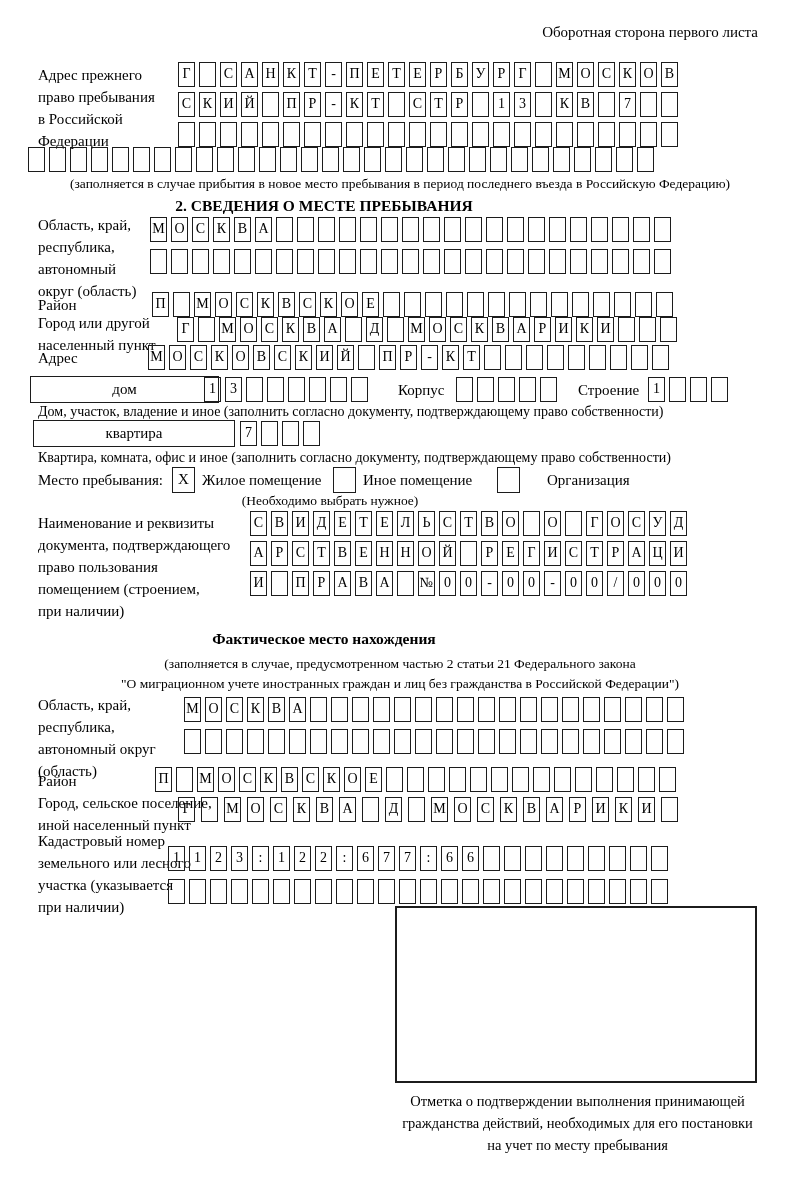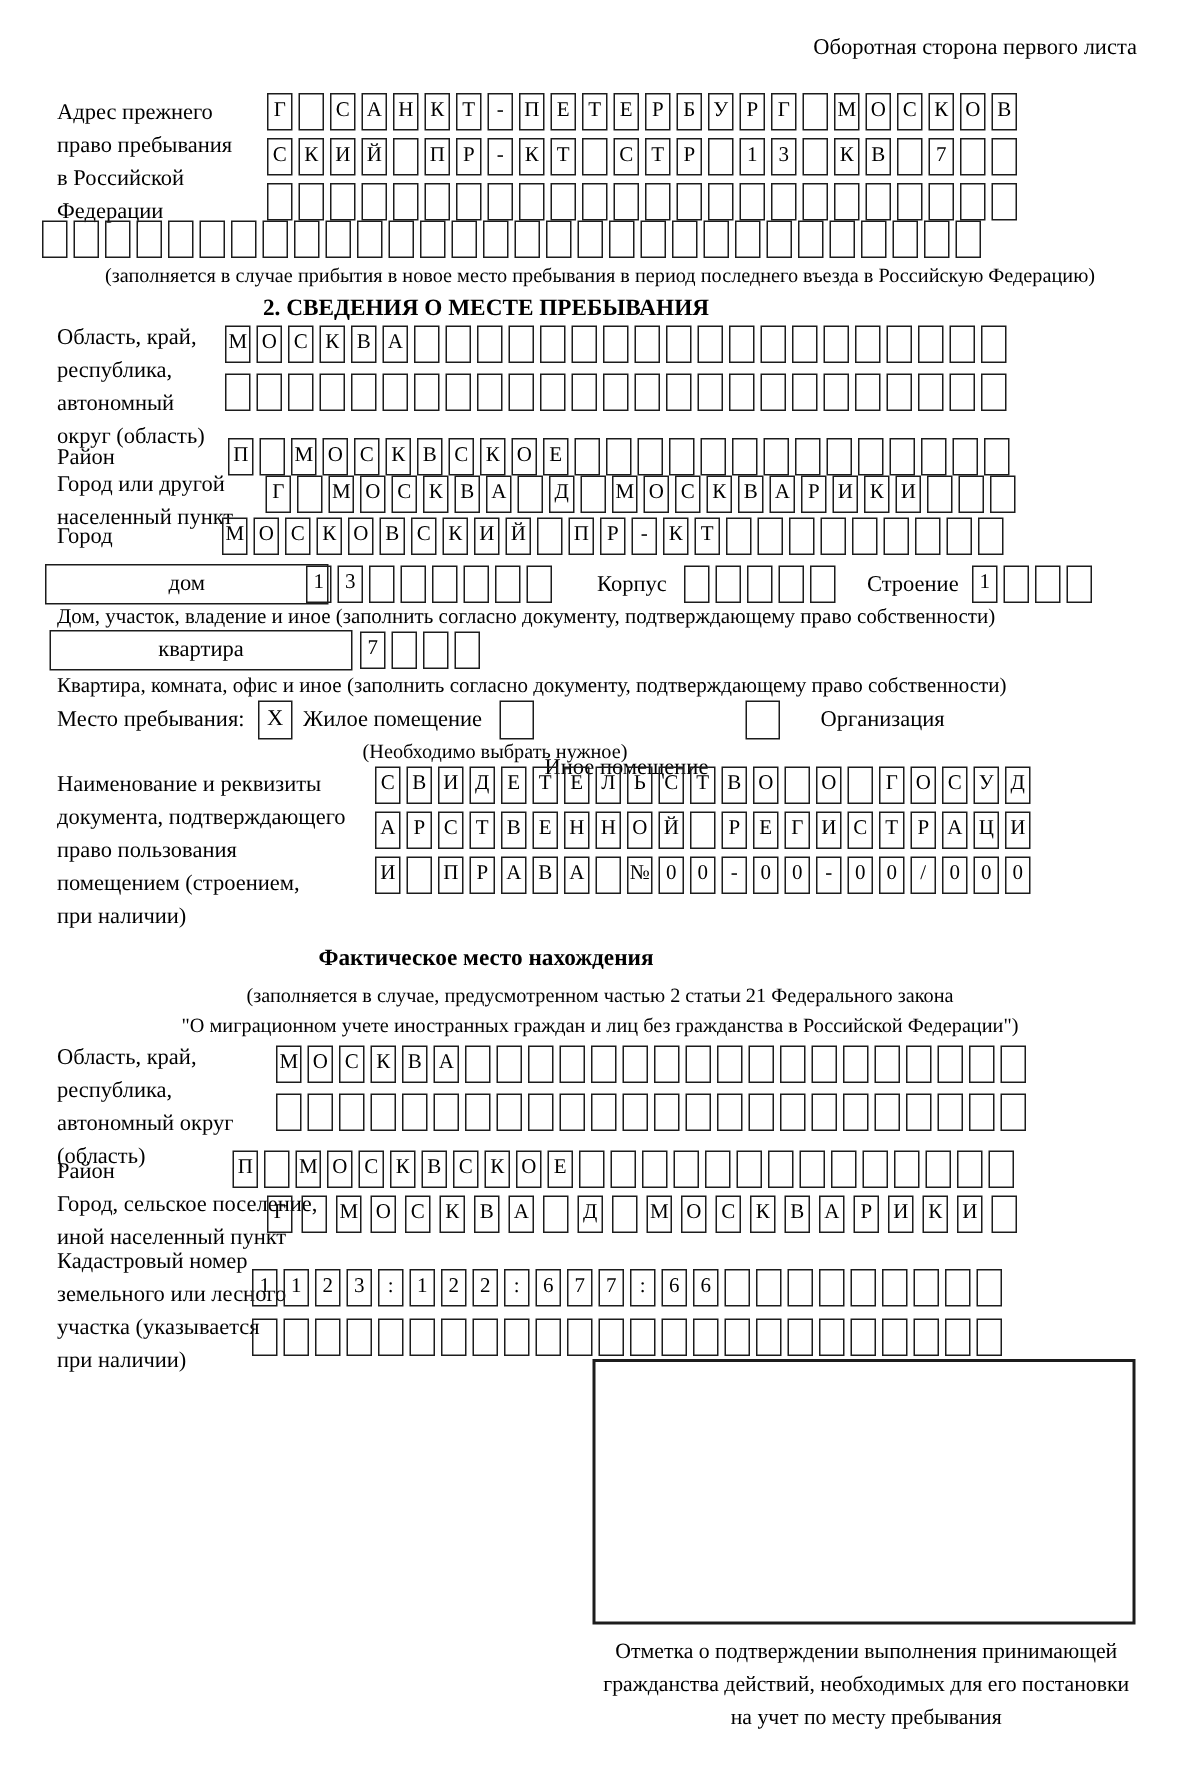--- a/index.html
+++ b/index.html
@@ -273,21 +273,21 @@
     <div class="cell">А</div>
     <div class="cell">Р</div>
     <div class="cell">И</div>
     <div class="cell">К</div>
     <div class="cell">И</div>
     <div class="cell"></div>
     <div class="cell"></div>
     <div class="cell"></div>
   </div>
 
-<div class="abs lbl" style="left:38px; top:347px;">Город</div>
+<div class="abs lbl" style="left:38px; top:347px;">Адрес</div>
 <div class="abs grid" style="left:148px; top:345px;">
     <div class="cell">М</div>
     <div class="cell">О</div>
     <div class="cell">С</div>
     <div class="cell">К</div>
     <div class="cell">О</div>
     <div class="cell">В</div>
     <div class="cell">С</div>
     <div class="cell">К</div>
     <div class="cell">И</div>
@@ -343,21 +343,21 @@
     <div class="cell"></div>
     <div class="cell"></div>
     <div class="cell"></div>
   </div>
 <div class="abs noteL" style="left:38px; top:450px;">Квартира, комната, офис и иное (заполнить согласно документу, подтверждающему право собственности)</div>
 
 <div class="abs inline-lbl" style="left:38px; top:467px;">Место пребывания:</div>
 <div class="abs chk" style="left:172px; top:467px;">X</div>
 <div class="abs inline-lbl" style="left:202px; top:467px;">Жилое помещение</div>
 <div class="abs chk" style="left:333px; top:467px;"></div>
-<div class="abs inline-lbl" style="left:363px; top:467px;margin-top:32px;">Иное помещение</div>
+<div class="abs inline-lbl" style="left:363px; top:467px;">Иное помещение</div>
 <div class="abs chk" style="left:497px; top:467px;"></div>
 <div class="abs inline-lbl" style="left:547px; top:467px;">Организация</div>
 <div class="abs" style="left:170px; top:493px; width:320px; text-align:center; font-size:13.5px;">(Необходимо выбрать нужное)</div>
 
 <div class="abs lbl" style="left:38px; top:512px;">
     <div>Наименование и реквизиты</div>
     <div>документа, подтверждающего</div>
     <div>право пользования</div>
     <div>помещением (строением,</div>
     <div>при наличии)</div>

